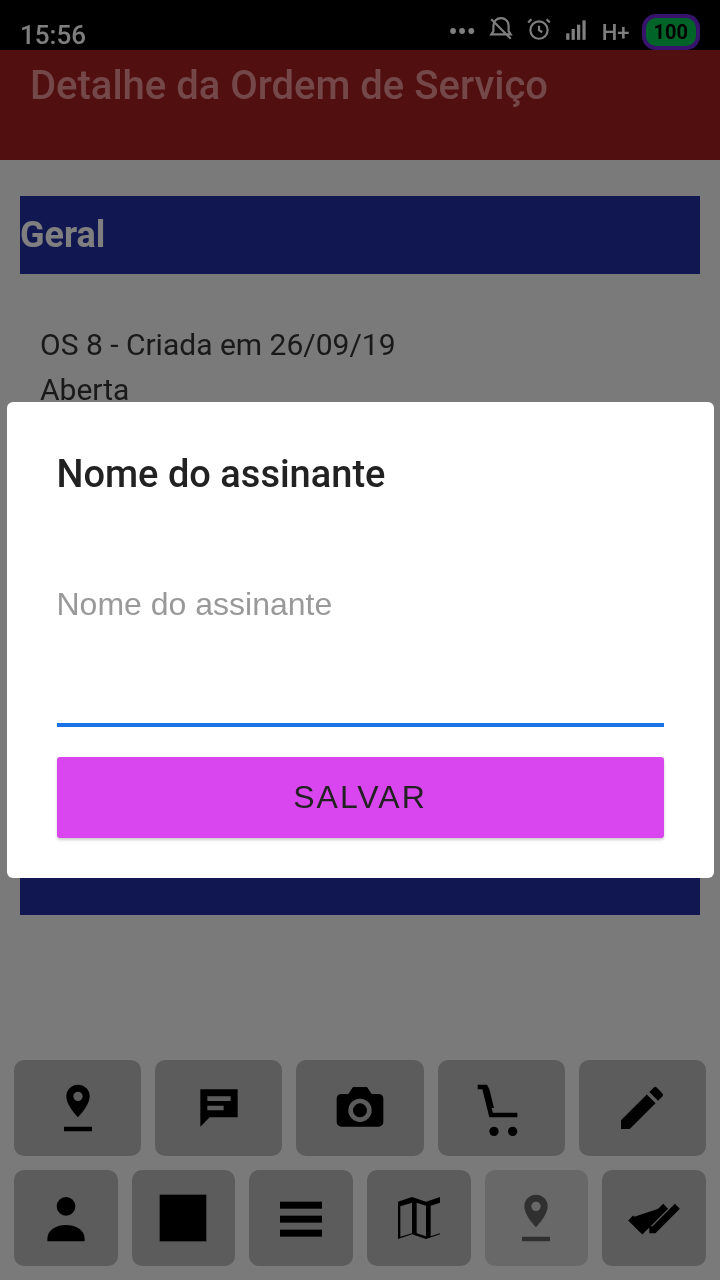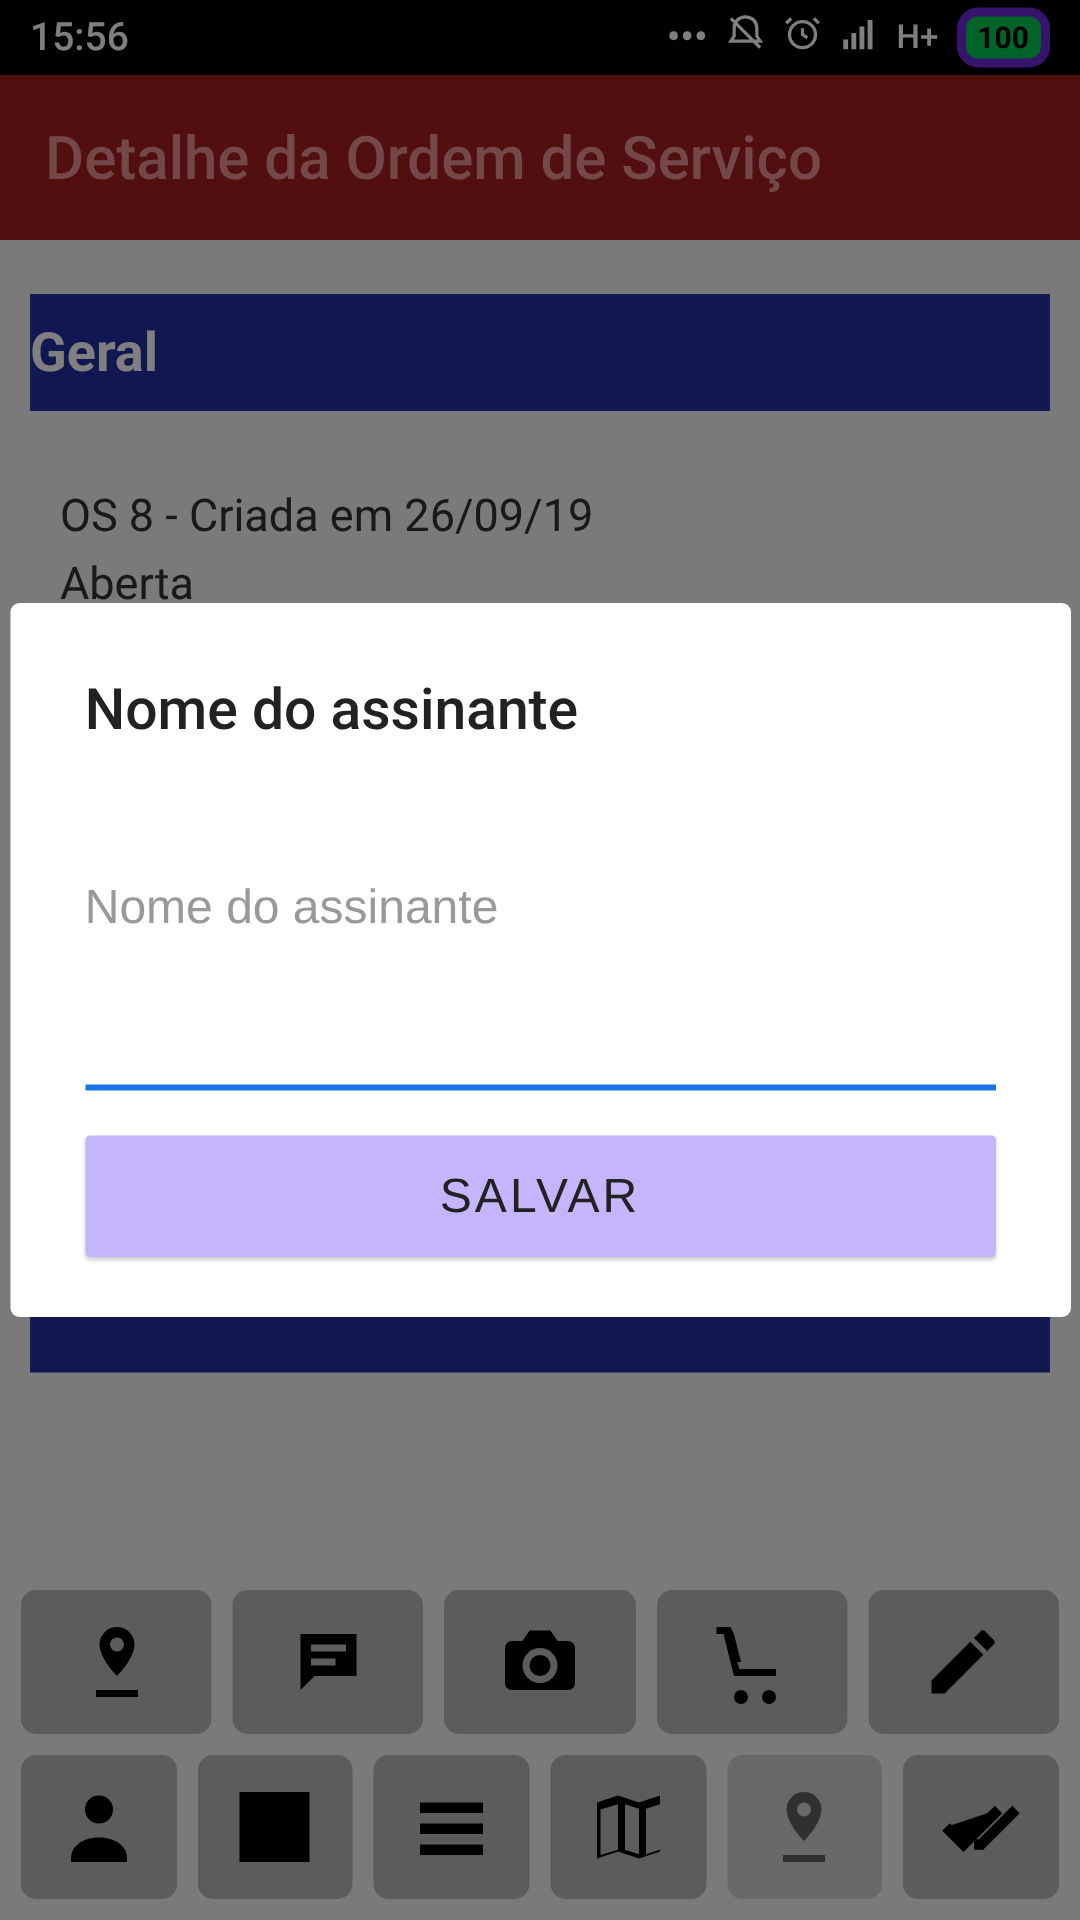--- a/index.html
+++ b/index.html
@@ -10,42 +10,42 @@
       background: #f5f5f5;
       position: relative;
       overflow: hidden;
     }
     
     .status-bar {
       height: 50px;
       background: #000;
       color: #fff;
       display: flex;
-      align-items: center;
+      align-items: flex-end;
       justify-content: space-between;
       padding: 0 20px;
       font-size: 26px;
       font-weight: 500;
     }
     .status-right { display: flex; align-items: center; gap: 12px; }
     .battery {
       background: #00c853;
       color: #000;
       border-radius: 14px;
       padding: 2px 8px;
       font-size: 20px;
       font-weight: 700;
-      border: 6px solid #6d28d9;
+      border: 4px solid #6d28d9;
     }
     
     .app-bar {
       background: #a21f1f;
       height: 110px;
       display: flex;
-      align-items: center;
+      align-items: flex-start;
       padding: 12px 30px;
     }
     .app-title {
       color: #e89090;
       font-size: 40px;
       font-weight: 500;
     }
     
     .content {
       padding: 0 20px;
@@ -109,21 +109,21 @@
       font-size: 32px;
       padding: 70px 0 100px;
       outline: none;
       color: #333;
       margin-top: 10px;
       background: transparent;
     }
     .dialog-input::placeholder { color: #999; }
     .dialog-btn {
       width: 100%;
-      background: #c4b5fd;
+      background: #d946ef;
       border: none;
       font-size: 32px;
       font-weight: 500;
       letter-spacing: 2px;
       color: #222;
       padding: 22px 0;
       margin-top: 30px;
       border-radius: 3px;
       box-shadow: 0 2px 3px rgba(0,0,0,0.2);
     }

